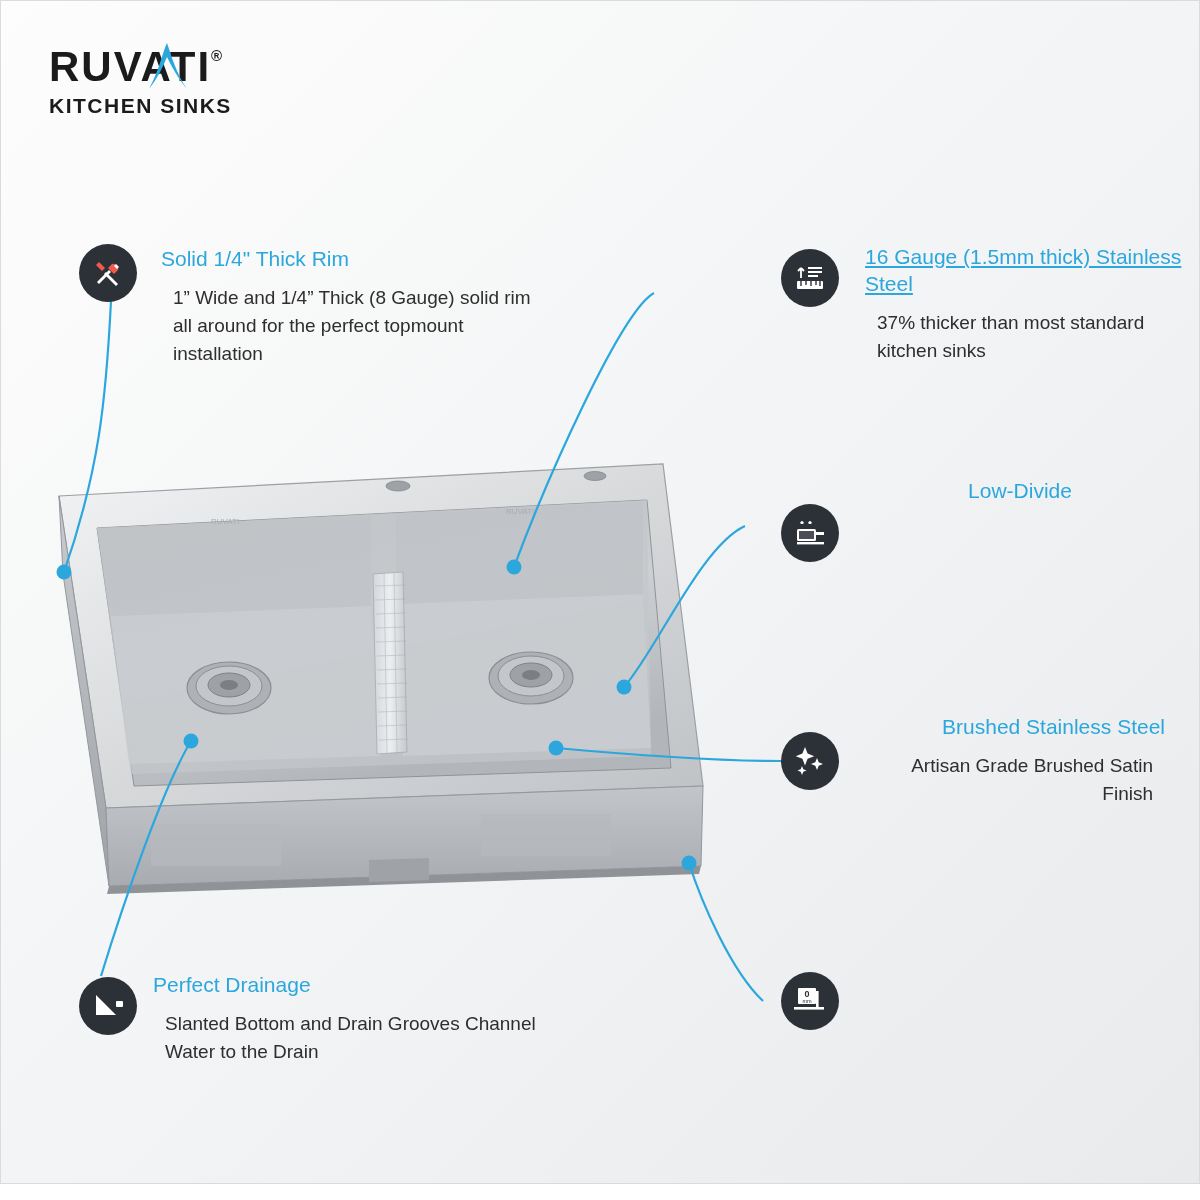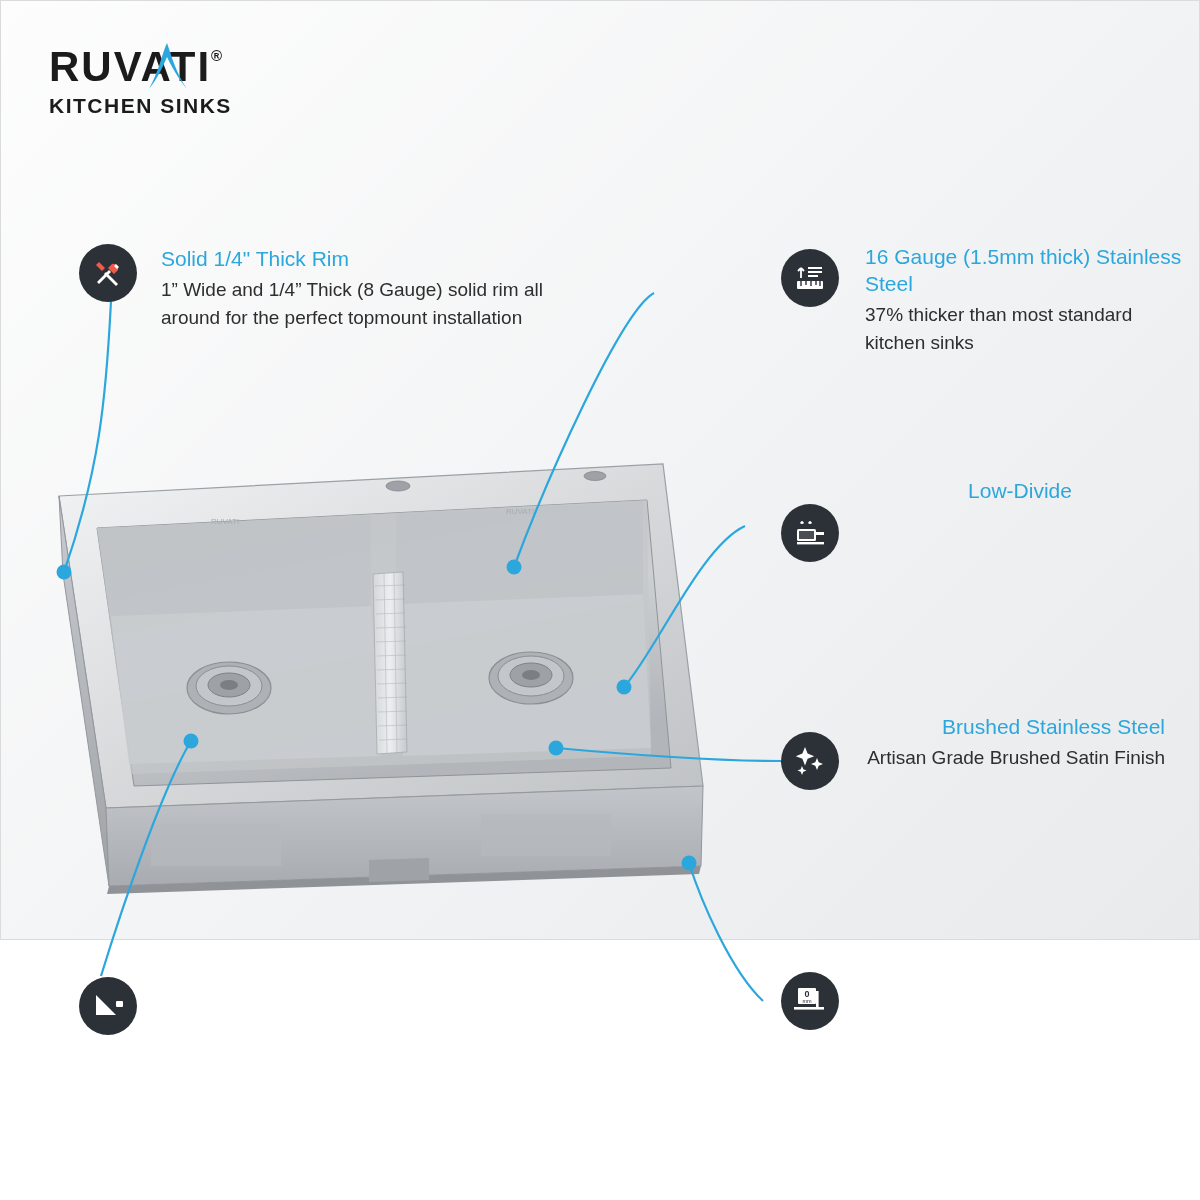--- a/index.html
+++ b/index.html
@@ -3,21 +3,21 @@
 <meta charset="utf-8">
 <style>
   html,body{margin:0;padding:0;}
   body{
     width:1200px;height:1200px;
     background:#ffffff;
     font-family:"Liberation Sans", sans-serif;
     overflow:hidden;
   }
   #stage{
-    position:relative;width:1200px;height:940px;
+    position:relative;width:1200px;height:1184px;
     background:linear-gradient(135deg,#fdfdfd 0%,#f4f5f6 45%,#e9eaec 100%);
     box-sizing:border-box;
     border:1px solid #d9dbdd;
   }
 
   
   #logo{position:absolute;left:48px;top:44px;width:240px;}
   .logo-word{
     font-family:"Liberation Sans", sans-serif;
     font-weight:bold;font-size:42px;letter-spacing:2px;color:#1b1b1b;
@@ -34,23 +34,23 @@
 
   
   #sink{position:absolute;left:50px;top:455px;width:660px;height:450px;}
 
   
   .callout{position:absolute;}
   .c-title{
     color:#2ba7dd;font-size:21px;line-height:27px;font-weight:normal;
     margin:0 0 4px 0;white-space:nowrap;
   }
-  .c-title.wrap{white-space:normal;}
+  .c-title.wrap{white-space:normal;text-decoration:underline;}
   .c-body{
-    color:#2e2e2e;font-size:19px;line-height:28px;margin:0;
+    color:#2e2e2e;font-size:19px;line-height:28px;margin:12px;
   }
 
   .icon-badge{
     position:absolute;width:58px;height:58px;border-radius:50%;
     background:#2c3138;display:flex;align-items:center;justify-content:center;
   }
   .icon-badge svg{display:block;}
 
   svg.wire{position:absolute;left:0;top:0;width:1200px;height:1200px;pointer-events:none;}
 </style>
@@ -232,20 +232,24 @@
     <p class="c-title">Brushed Stainless Steel</p>
     <p class="c-body">Artisan Grade Brushed Satin Finish</p>
   </div>
 
   <div class="icon-badge" style="left:78px;top:976px;">
     <svg width="36" height="34" viewBox="0 0 36 34">
       <path d="M6 6 L26 26 L6 26 Z" fill="#ffffff"></path>
       <rect x="26" y="12" width="7" height="6" rx="1" fill="#ffffff"></rect>
     </svg>
   </div>
+  <div class="callout" style="left:152px;top:970px;width:420px;">
+    <p class="c-title">Perfect Drainage</p>
+    <p class="c-body">Slanted Bottom and Drain Grooves Channel Water to the Drain</p>
+  </div>
 
   <div class="icon-badge" style="left:780px;top:971px;">
     <svg width="40" height="36" viewBox="0 0 40 36">
       <rect x="8" y="5" width="18" height="16" rx="1" fill="#ffffff"></rect>
       <text x="17" y="14" font-size="9" font-family="Liberation Sans, sans-serif" font-weight="bold" text-anchor="middle" fill="#2c3138">0</text>
       <text x="17" y="20" font-size="5.5" font-family="Liberation Sans, sans-serif" text-anchor="middle" fill="#2c3138">mm</text>
       <rect x="4" y="24" width="30" height="2.6" fill="#ffffff"></rect>
       <rect x="26" y="8" width="2.6" height="16" fill="#ffffff"></rect>
     </svg>
   </div>

